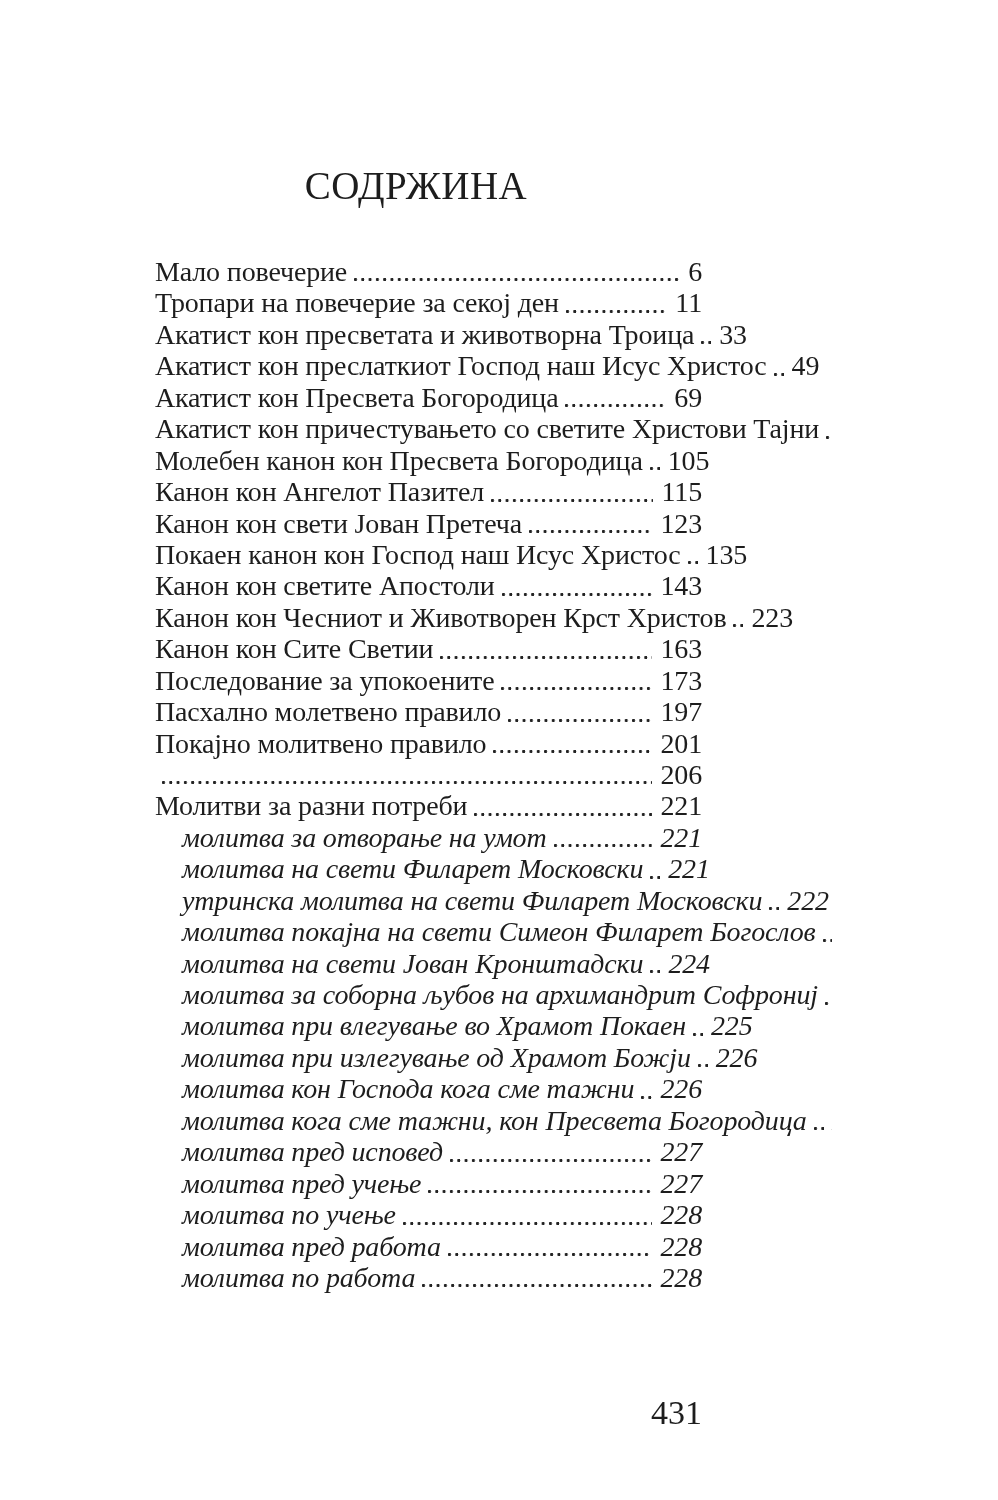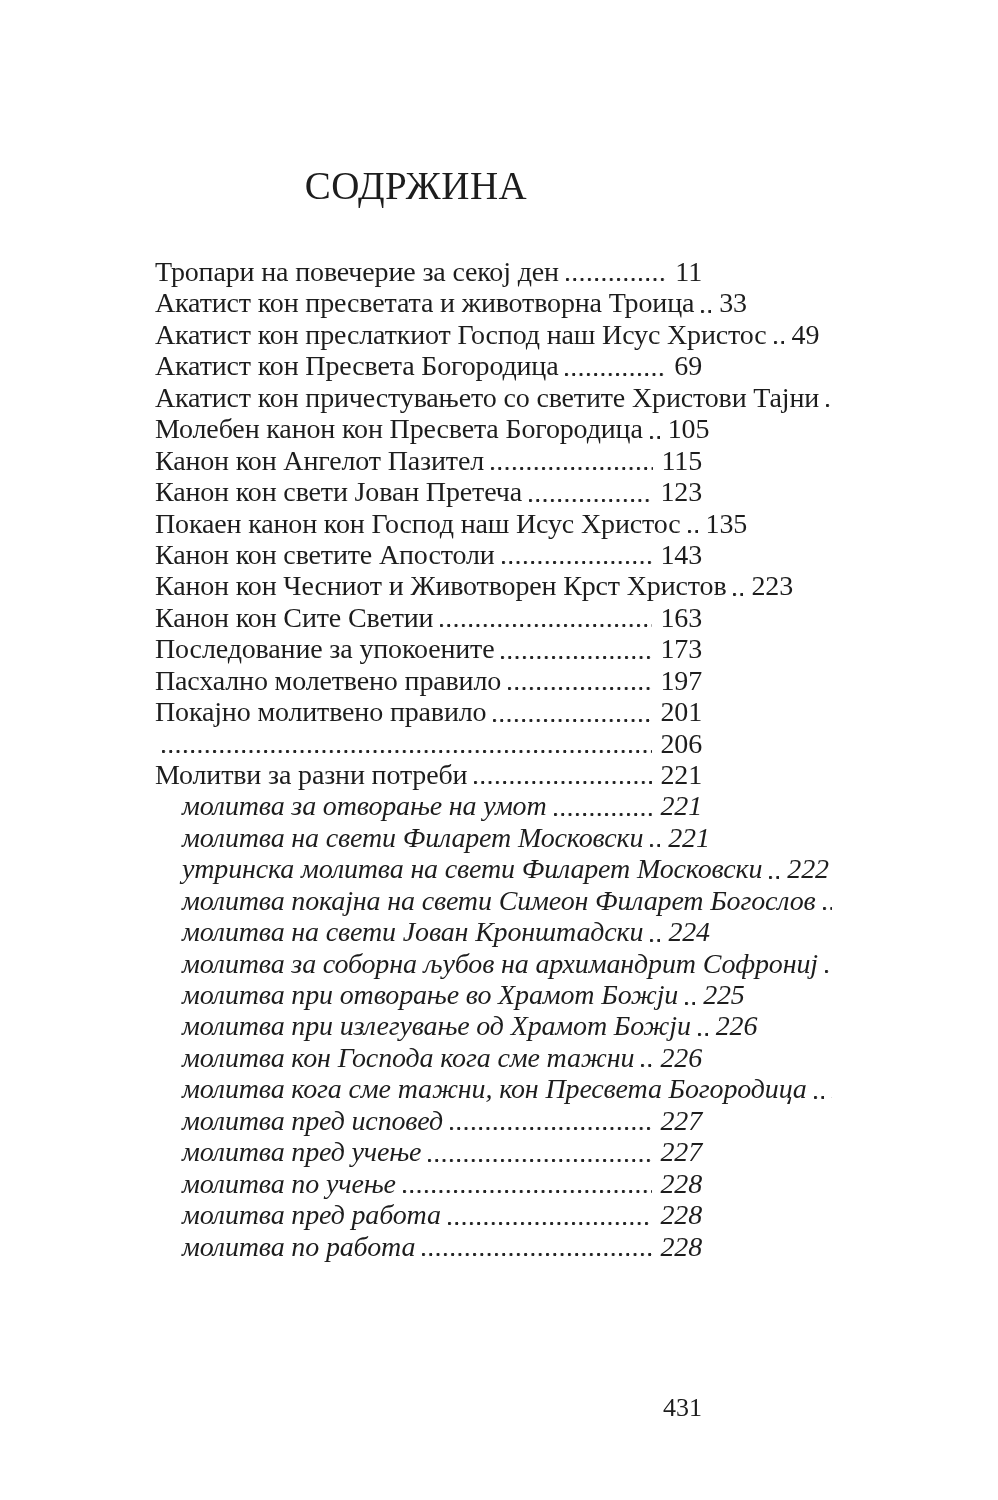--- a/index.html
+++ b/index.html
@@ -64,32 +64,37 @@
     background-size: 7.3px 3px;
     background-repeat: repeat-x;
   }
   .toc-row .pagenum {
     flex: 0 0 auto;
   }
   .folio {
     position: absolute;
     top: 1394px;
     right: 130px;
-    font-size: 26px;
+    font-size: 34px;
     line-height: 1.1;
     color: #1d1d1d;
   }
 </style>
 </head>
 <body>
 
 <div class="page">
   <h1 class="page-title">СОДРЖИНА</h1>
   <div class="toc" id="toc-list">
       <div class="toc-row">
+        <span class="label">Мало повечерие</span>
+        <span class="leader"></span>
+        <span class="pagenum">6</span>
+      </div>
+      <div class="toc-row">
         <span class="label">Тропари на повечерие за секој ден</span>
         <span class="leader"></span>
         <span class="pagenum">11</span>
       </div>
       <div class="toc-row">
         <span class="label">Акатист кон пресветата и животворна Троица</span>
         <span class="leader"></span>
         <span class="pagenum">33</span>
       </div>
       <div class="toc-row">
@@ -190,21 +195,21 @@
         <span class="label">молитва на свети Јован Кронштадски</span>
         <span class="leader"></span>
         <span class="pagenum">224</span>
       </div>
       <div class="toc-row sub">
         <span class="label">молитва за соборна љубов на архимандрит Софрониј</span>
         <span class="leader"></span>
         <span class="pagenum">224</span>
       </div>
       <div class="toc-row sub">
-        <span class="label">молитва при отворање во Храмот Божји</span>
+        <span class="label">молитва при влегување во Храмот Покаен</span>
         <span class="leader"></span>
         <span class="pagenum">225</span>
       </div>
       <div class="toc-row sub">
         <span class="label">молитва при излегување од Храмот Божји</span>
         <span class="leader"></span>
         <span class="pagenum">226</span>
       </div>
       <div class="toc-row sub">
         <span class="label">молитва кон Господа кога сме тажни</span>

